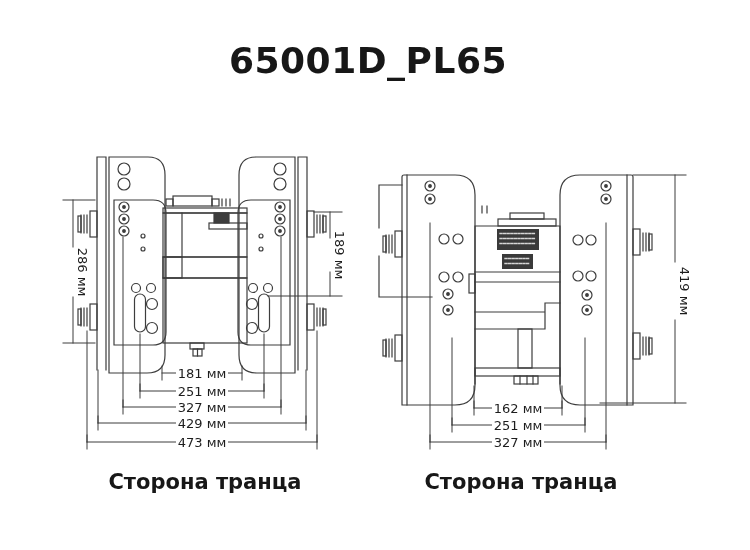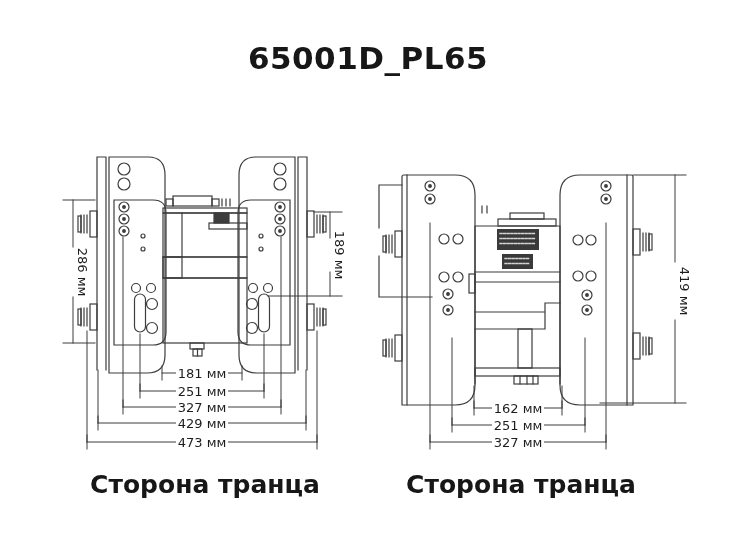--- a/index.html
+++ b/index.html
@@ -2,24 +2,24 @@
 <html><head>
 <meta charset="utf-8">
 <style>
   html,body{margin:0;padding:0;background:#e8e8e8;}
   .page{
     position:relative;width:750px;height:550px;background:#ffffff;
     font-family:"DejaVu Sans","Liberation Sans",sans-serif;overflow:hidden;
   }
   .title{
     position:absolute;top:40px;left:0;width:736px;text-align:center;
-    font-size:31px;font-weight:bold;color:#171717;letter-spacing:0.5px;
+    font-size:36px;font-weight:bold;color:#171717;letter-spacing:0.5px;
   }
   .caption{
-    position:absolute;font-size:25px;font-weight:bold;color:#171717;
+    position:absolute;font-size:21px;font-weight:bold;color:#171717;
     width:320px;text-align:center;top:470px;
   }
   .caption-left{left:45px;}
   .caption-right{left:361px;}
   svg{position:absolute;top:0;left:0;}
   svg text{
     font-family:"DejaVu Sans","Liberation Sans",sans-serif;
     font-size:13px;fill:#1d1d1d;stroke:none;
   }
 </style>

